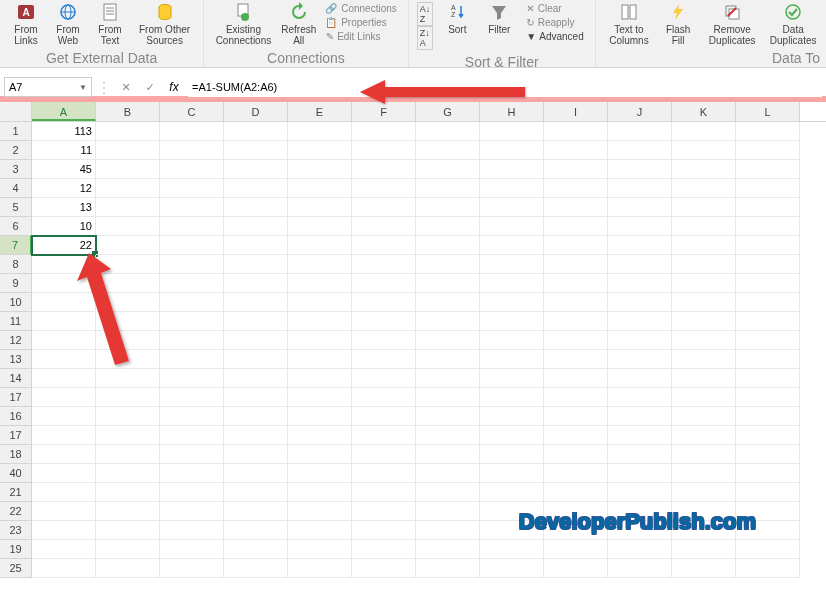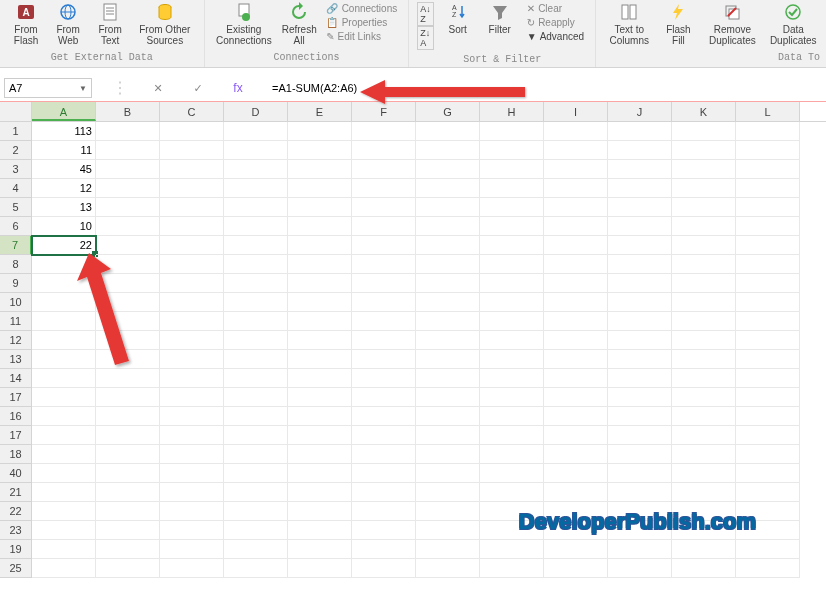--- a/index.html
+++ b/index.html
@@ -5,32 +5,32 @@
 * { box-sizing: border-box; margin: 0; padding: 0; font-family: 'Segoe UI', sans-serif; }
 body { width: 826px; height: 600px; background: #fff; overflow: hidden; position: relative; }
 
 
 .ribbon { background: #f1f1f1; border-bottom: 1px solid #d4d4d4; height: 68px; display: flex; }
 .ribbon-group { display: flex; flex-direction: column; align-items: center; border-right: 1px solid #e1e1e1; padding: 0 6px 2px; }
 .ribbon-items { display: flex; gap: 2px; flex: 1; align-items: flex-start; }
 .ribbon-btn { display: flex; flex-direction: column; align-items: center; padding: 2px 4px; cursor: pointer; min-width: 40px; }
 .ribbon-icon { width: 20px; height: 20px; margin-bottom: 2px; }
 .ribbon-label { font-size: 10px; color: #444; text-align: center; line-height: 11px; }
-.ribbon-group-name { font-size: 10px; color: #888; padding: 2px 0; font-family: Liberation Mono, monospace; }
+.ribbon-group-name { font-size: 14px; color: #888; padding: 2px 0; }
 .ribbon-small { display: flex; flex-direction: column; gap: 1px; padding: 2px; }
 .ribbon-small-item { display: flex; align-items: center; gap: 3px; font-size: 10px; color: #888; padding: 1px 3px; }
 .ribbon-small-item.active { color: #444; }
 
 
-.formula-bar { height: 24px; display: flex; align-items: flex-start; border-bottom: 1px solid #fca5a5; padding: 0 4px; gap: 20px; margin-top: 10px; }
+.formula-bar { height: 24px; display: flex; align-items: center; border-bottom: 6px solid #fca5a5; padding: 0 4px; gap: 4px; margin-top: 10px; }
 .name-box { width: 88px; height: 20px; border: 1px solid #ccc; display: flex; align-items: center; padding: 0 4px; font-size: 11px; }
 .name-box-dd { margin-left: auto; color: #666; font-size: 8px; }
 .fb-sep { color: #ccc; }
 .fb-btn { width: 20px; height: 20px; display: flex; align-items: center; justify-content: center; color: #888; font-size: 11px; cursor: pointer; }
-.fx-icon { font-size: 12px; color: #8b5cf6; }
+.fx-icon { font-style: italic; font-size: 12px; color: #000000; }
 .formula-input { flex: 1; height: 20px; border: none; font-size: 11px; padding: 0 4px; }
 
 
 .grid-wrap { position: relative; }
 .col-headers { display: flex; height: 20px; border-bottom: 1px solid #d4d4d4; }
 .corner { width: 32px; background: #f0f0f0; border-right: 1px solid #d4d4d4; }
 .col-h { width: 64px; background: #f0f0f0; border-right: 1px solid #d4d4d4; text-align: center; font-size: 11px; color: #444; line-height: 20px; }
 .col-h.sel { background: #d5e3c5; color: #2e7d32; border-bottom: 2px solid #4caf50; }
 .rows { }
 .row { display: flex; height: 19px; }
@@ -50,21 +50,21 @@
 <div class="ribbon">
 
   <div class="ribbon-group">
     <div class="ribbon-items">
       <div class="ribbon-btn">
         <svg class="ribbon-icon" viewBox="0 0 20 20">
             <rect x="2" y="3" width="16" height="14" fill="#a4373a" rx="2"></rect>
             <text x="10" y="14" font-size="10" fill="#fff" text-anchor="middle" font-weight="bold">A</text>
           </svg>
         <span class="ribbon-label">From
-Flash</span>
+Links</span>
       </div>
       <div class="ribbon-btn">
         <svg class="ribbon-icon" viewBox="0 0 20 20">
             <circle cx="10" cy="10" r="7" fill="none" stroke="#2b7cd3" stroke-width="1.5"></circle>
             <ellipse cx="10" cy="10" rx="3" ry="7" fill="none" stroke="#2b7cd3"></ellipse>
             <line x1="3" y1="10" x2="17" y2="10" stroke="#2b7cd3"></line>
           </svg>
         <span class="ribbon-label">From
 Web</span>
       </div>

